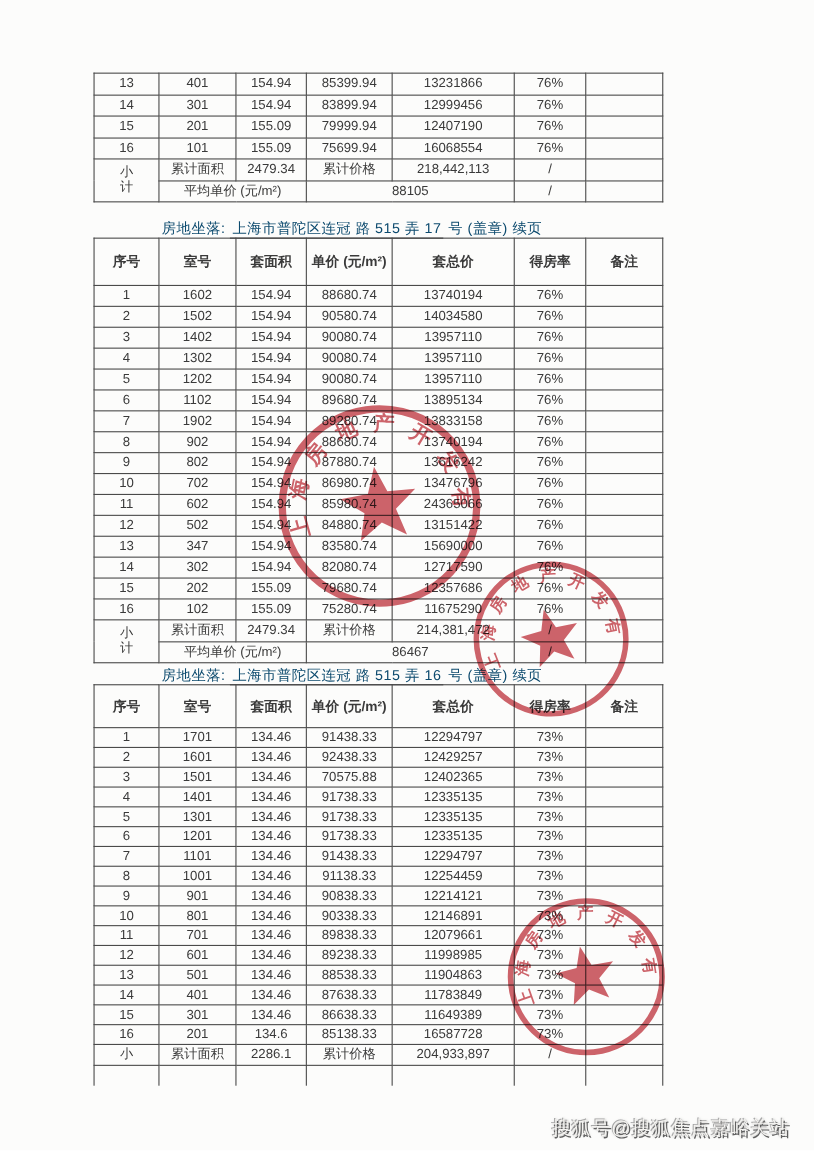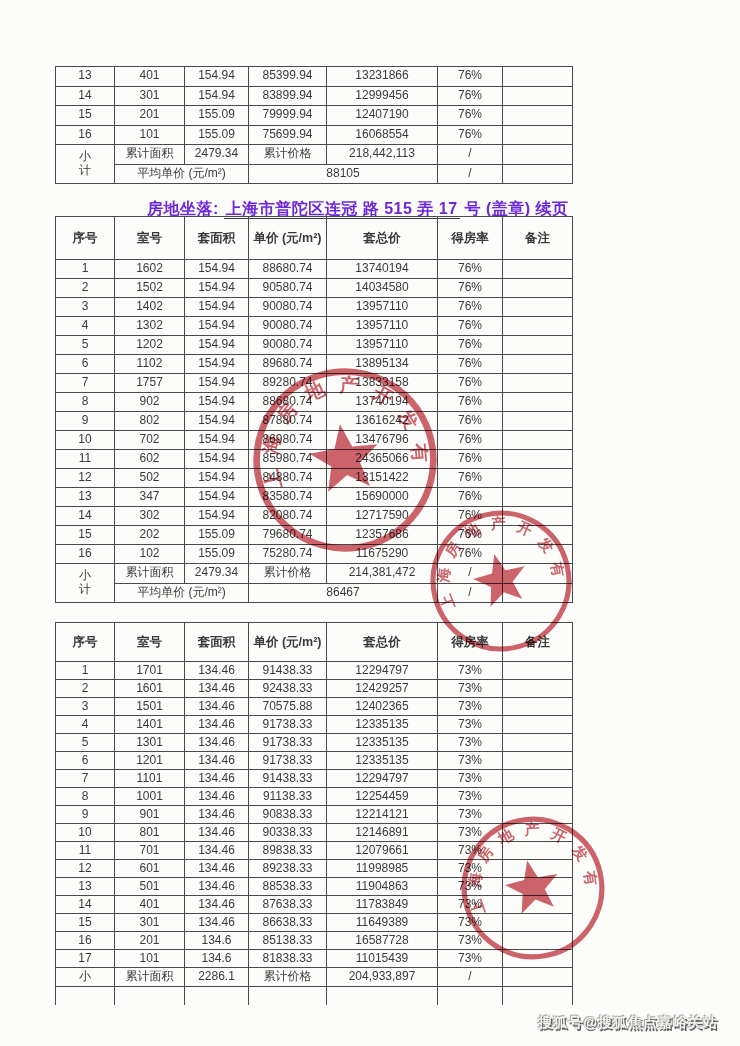--- a/index.html
+++ b/index.html
@@ -5,21 +5,21 @@
   * { margin:0; padding:0; box-sizing:border-box; }
   html,body { background:#ffffff; }
   .page {
     position:relative; width:740px; height:1046px;
     background:#fcfcfb; overflow:hidden;
     font-family:"Liberation Sans","DejaVu Sans",sans-serif;
     color:#383838;
   }
   
   .ptable {
-    position:absolute; left:55px;
+    position:absolute; left:85px;
     border-collapse:collapse; table-layout:fixed; width:517px;
   }
   .ptable td, .ptable th {
     border:1.5px solid #4a4a4a;
     text-align:center; vertical-align:middle;
     font-size:12px; font-weight:normal;
     padding:0; overflow:hidden; line-height:1.15;
     color:#3a3a3a;
   }
   .ptable th { font-weight:bold; font-size:12.5px; }
@@ -33,21 +33,21 @@
   .t3 thead tr { height:39px; }
   .t3 tbody tr { height:18px; }
   .t3 tr.sum { height:19px; }
   .blabel { font-weight:bold;margin-top:24px; }
   .subcell { font-weight:bold; white-space:pre-line; line-height:1.5; }
   tr.stub { height:6px; }
   tr.stub td { border-bottom:none; }
   
   .tbl-title {
     position:absolute; left:147px;
-    font-size:16px; font-weight:bold; color:#6d28d9;
+    font-size:13px; font-weight:normal; color:#0c4a6e;
     letter-spacing:0.5px; white-space:nowrap;
   }
   .tbl-title .addr { border-bottom:1.5px solid #3a3a3a; padding:0 2px 1px 2px; }
   .title-17 { top:199px; }
   .title-16 { top:605px; }
   
   .stamp {
     position:absolute; color:#c5424b; opacity:0.82;
     mix-blend-mode:multiply; pointer-events:none;
   }
@@ -55,21 +55,21 @@
   .stamp .ring { fill:none; stroke:currentColor; stroke-width:7; }
   .stamp .star { fill:currentColor; }
   .stamp .ringtext { fill:currentColor; font-size:20px; font-weight:bold;
                      font-family:"DejaVu Sans",sans-serif; }
   .stamp-1 { left:250px; top:365px; width:190px; height:190px; transform:rotate(-8deg); }
   .stamp-2 { left:428px; top:508px; width:146px; height:146px; transform:rotate(-14deg); }
   .stamp-3 { left:459px; top:814px; width:148px; height:148px; transform:rotate(-12deg); }
   
   .watermark {
     position:absolute; right:22px; top:1014px;
-    font-size:14px; font-weight:bold; letter-spacing:1px;
+    font-size:17px; font-weight:normal; letter-spacing:1px;
     color:#f4f3f0;
     text-shadow: 1.5px 1.5px 0 #5f5f5f, -1px -1px 0 #a8a8a8, 0 0 2px rgba(90,90,90,.55);
     white-space:nowrap;
   }
 </style>
 </head>
 <body>
 
 <div class="page">
 
@@ -229,21 +229,21 @@
           <td>1102</td>
           <td>154.94</td>
           <td>89680.74</td>
           <td>13895134</td>
           <td>76%</td>
           <td></td>
         </tr>
 
         <tr>
           <td>7</td>
-          <td>1757</td>
+          <td>1902</td>
           <td>154.94</td>
           <td>89280.74</td>
           <td>13833158</td>
           <td>76%</td>
           <td></td>
         </tr>
 
         <tr>
           <td>8</td>
           <td>902</td>
@@ -347,20 +347,25 @@
       </tr>
       <tr class="sum">
         <td colspan="2" class="blabel">平均单价 (元/m²)</td>
         <td colspan="2">86467</td>
         <td>/</td>
         <td></td>
       </tr>
     </tbody>
   </table>
 
+  <div class="tbl-title title-16">
+    <span>房地坐落:</span>
+    <span class="addr">上海市普陀区连冠 路 515 弄 16</span>
+    <span>号 (盖章) 续页</span>
+  </div>
 
   <table class="ptable t3">
     <colgroup>
       <col style="width:59px">
         <col style="width:70px">
         <col style="width:64px">
       <col style="width:78px">
         <col style="width:111px">
         <col style="width:65px">
         <col style="width:70px">
@@ -531,29 +536,20 @@
         <tr>
           <td>16</td>
           <td>201</td>
           <td>134.6</td>
           <td>85138.33</td>
           <td>16587728</td>
           <td>73%</td>
           <td></td>
         </tr>
 
-        <tr>
-          <td>17</td>
-          <td>101</td>
-          <td>134.6</td>
-          <td>81838.33</td>
-          <td>11015439</td>
-          <td>73%</td>
-          <td></td>
-        </tr>
       </tbody>
     <tbody>
       <tr class="sum">
         <td class="subcell">小</td>
         <td class="blabel">累计面积</td>
         <td>2286.1</td>
         <td class="blabel">累计价格</td>
         <td>204,933,897</td>
         <td>/</td>
         <td></td>

